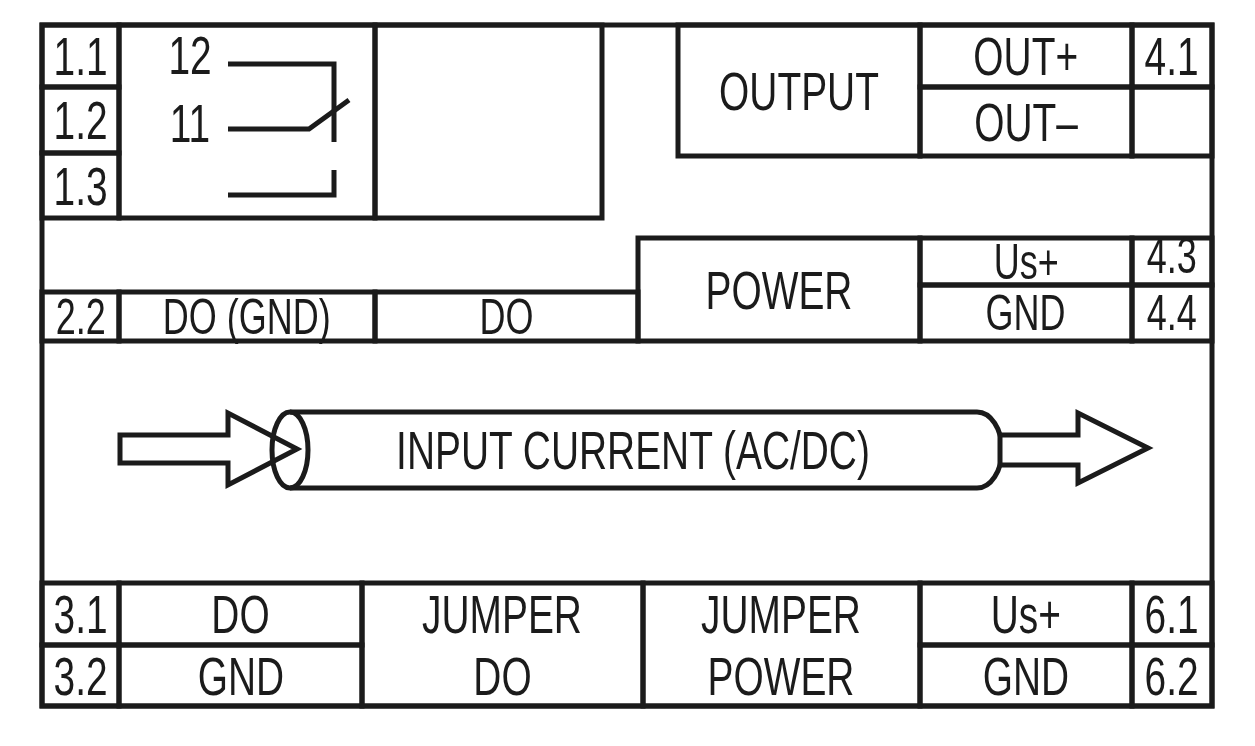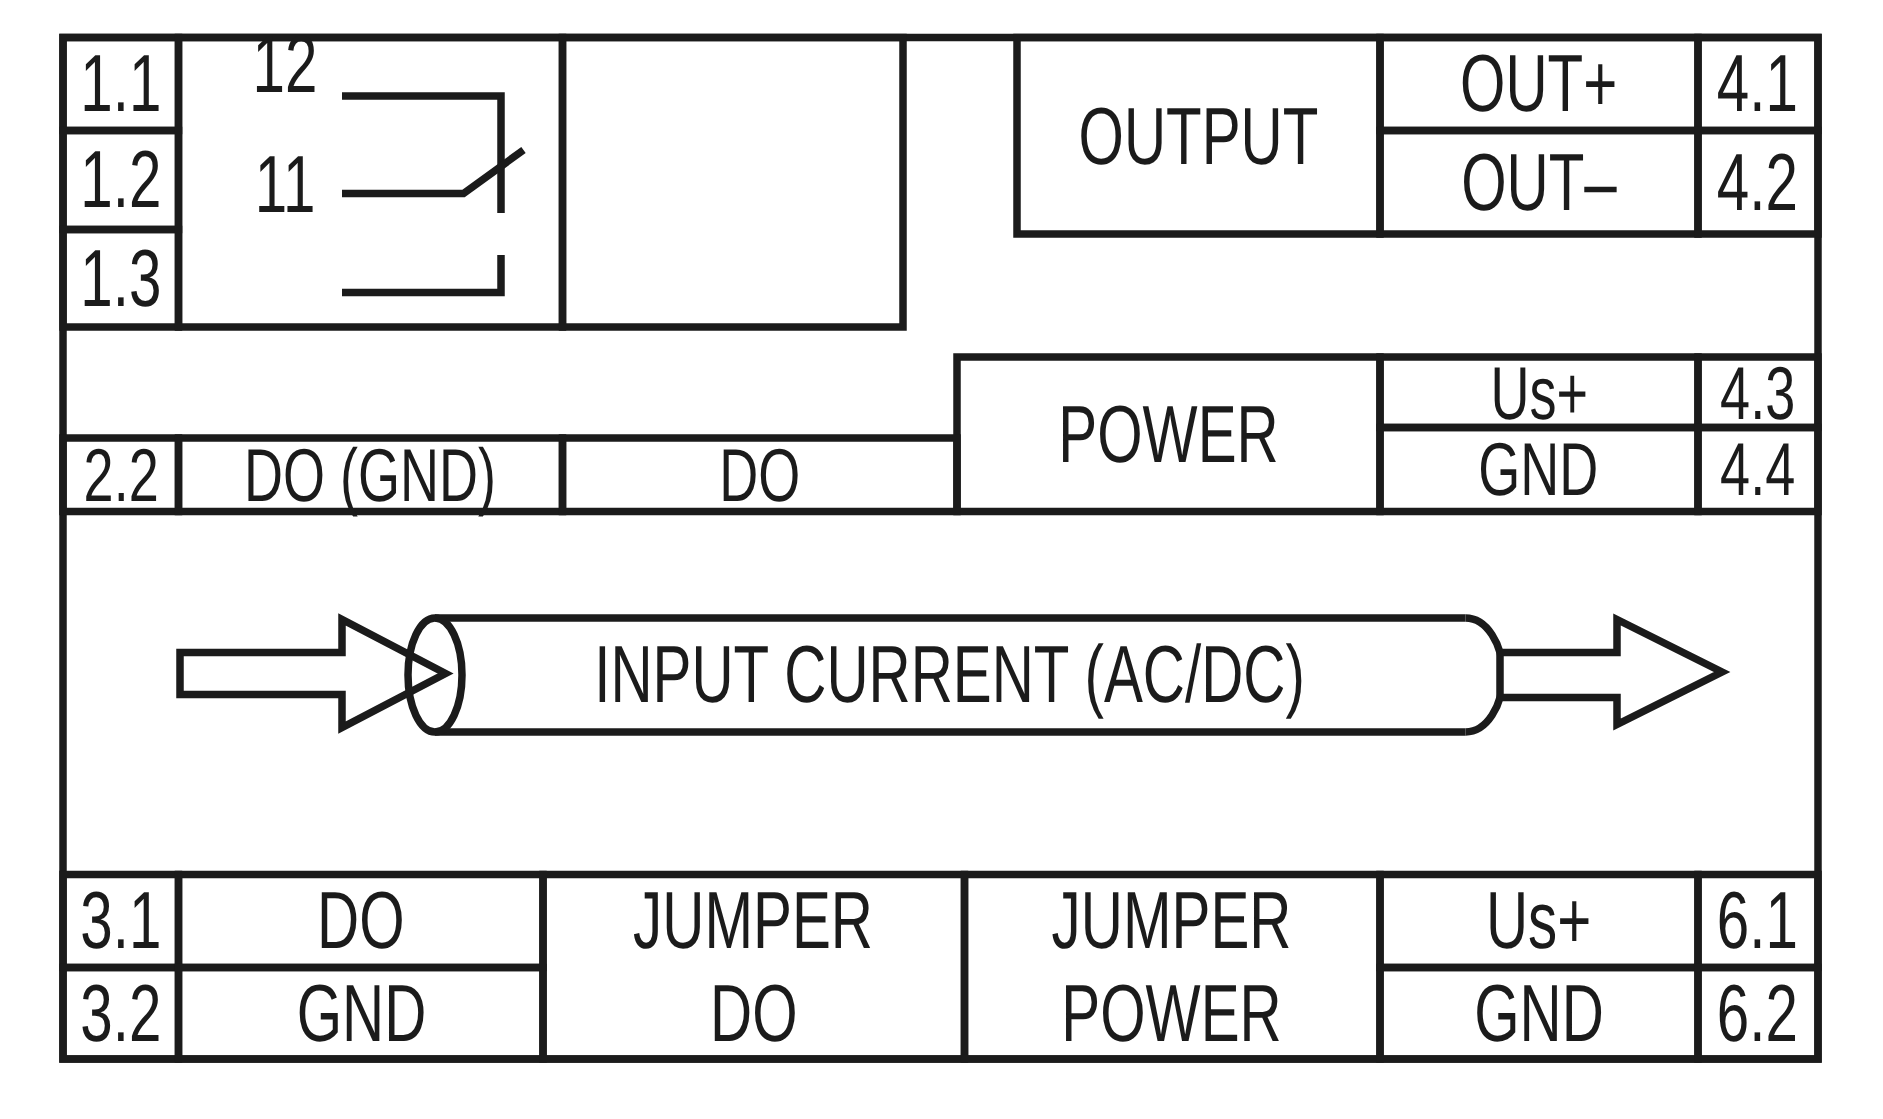--- a/index.html
+++ b/index.html
@@ -75,53 +75,50 @@
   <div class="lbl fs54" style="left:42px;top:25px;width:77px;height:62px;">
       <span>1.1</span>
     </div>
   <div class="lbl fs54" style="left:42px;top:87px;width:77px;height:66px;">
       <span>1.2</span>
     </div>
   <div class="lbl fs54" style="left:42px;top:153px;width:77px;height:65px;justify-content:center;">
       <span>1.3</span>
     </div>
 
-  <div class="lbl fs54" style="left:150px;top:18px;width:80px;height:50px;align-items:center;">
+  <div class="lbl fs54" style="left:150px;top:30px;width:80px;height:50px;align-items:center;">
       <span>12</span>
     </div>
   <div class="lbl fs54" style="left:150px;top:98px;width:80px;height:50px;">
       <span>11</span>
     </div>
 
   <div class="lbl fs54" style="left:678px;top:25px;width:242px;height:131px;text-align:center;">
       <span>OUTPUT</span>
     </div>
   <div class="lbl fs54" style="left:920px;top:25px;width:212px;height:62px;">
       <span>OUT+</span>
     </div>
   <div class="lbl fs54" style="left:920px;top:87px;width:212px;height:69px;">
       <span>OUT–</span>
     </div>
   <div class="lbl fs54" style="left:1132px;top:25px;width:80px;height:62px;text-align:center;">
       <span>4.1</span>
     </div>
-  <div class="lbl fs54" style="left:1132px;top:87px;width:80px;height:69px;">
-      <span>4.2</span>
-    </div>
 
   <div class="lbl fs54" style="left:638px;top:238px;width:282px;height:103px;">
       <span>POWER</span>
     </div>
   <div class="lbl fs50" style="left:920px;top:238px;width:212px;height:47px;">
       <span>Us+</span>
     </div>
   <div class="lbl fs50" style="left:920px;top:285px;width:212px;height:56px;">
       <span>GND</span>
     </div>
-  <div class="lbl fs50" style="left:1132px;top:238px;width:80px;height:47px;">
+  <div class="lbl fs50" style="left:1132px;top:238px;width:80px;height:47px;align-items:flex-end;">
       <span>4.3</span>
     </div>
   <div class="lbl fs50" style="left:1132px;top:285px;width:80px;height:56px;">
       <span>4.4</span>
     </div>
 
   <div class="lbl fs50" style="left:42px;top:292px;width:77px;height:49px;">
       <span>2.2</span>
     </div>
   <div class="lbl fs50" style="left:119px;top:292px;width:256px;height:49px;">

